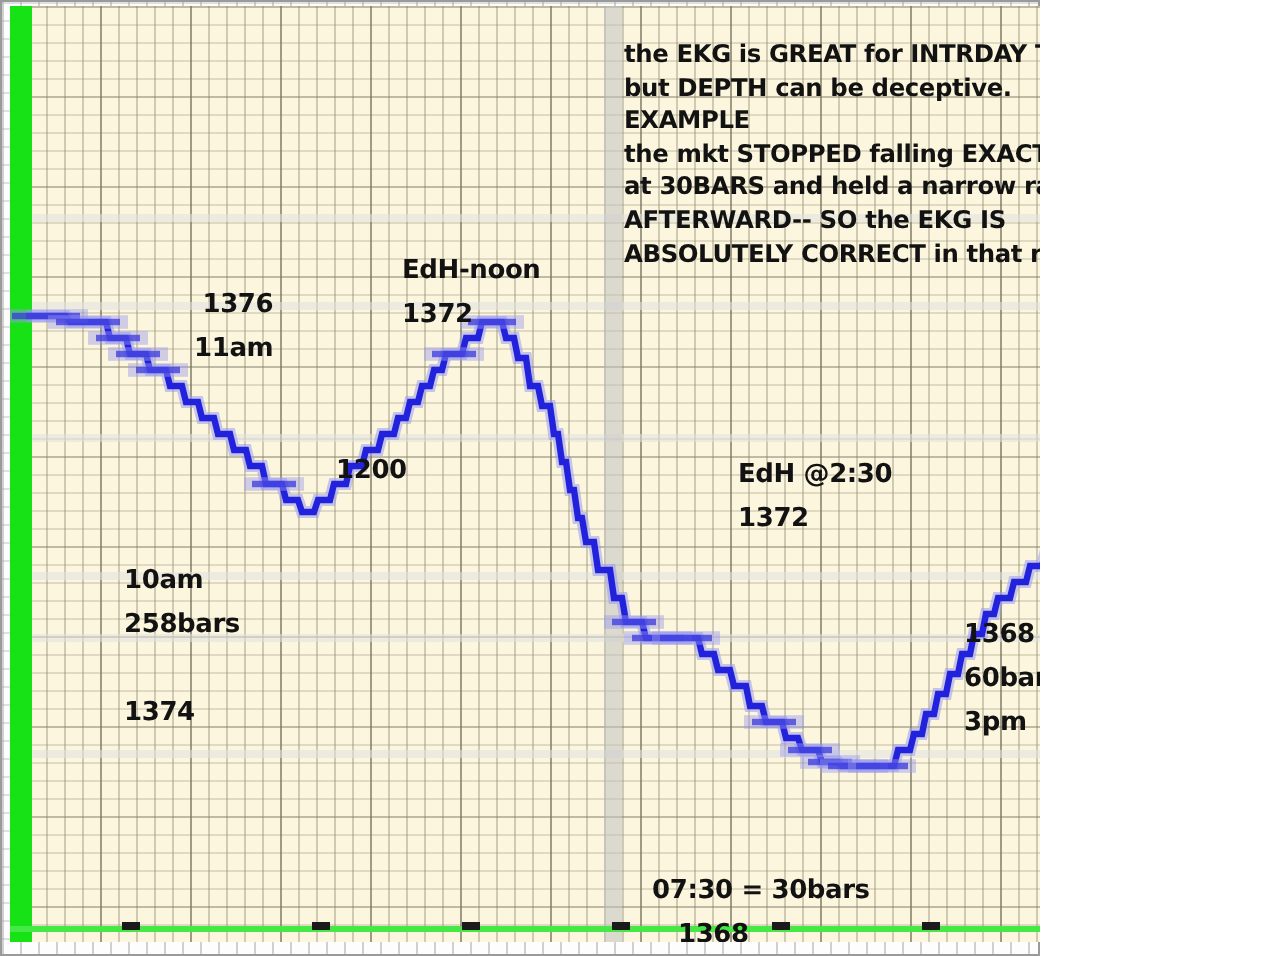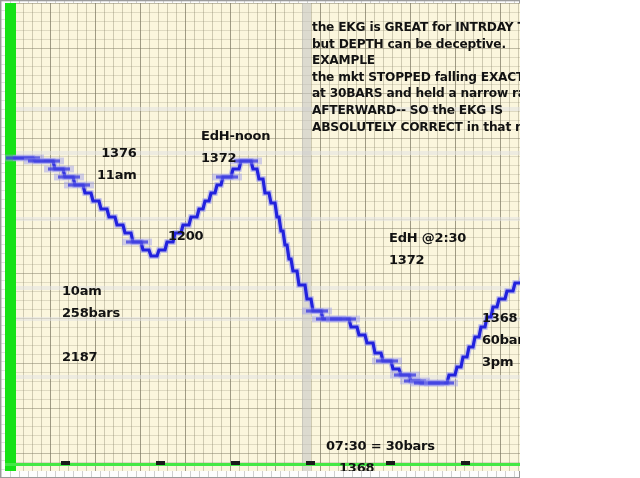--- a/index.html
+++ b/index.html
@@ -175,23 +175,23 @@
 11am</div>
 
     <div class="ann lbl2" style="left:196px;top:122px">EdH-noon
 1372</div>
 
     <div class="ann lbl" style="left:163px;top:226px">1200</div>
 
     <div class="ann lbl2" style="left:57px;top:277px">10am
 258bars
 
-2187</div>
-
-    <div class="ann lbl2" style="left:384px;top:224px">EdH @2:30
+1374</div>
+
+    <div class="ann lbl2" style="left:364px;top:224px">EdH @2:30
 1372</div>
 
     <div class="ann lbl2" style="left:477px;top:304px">1368
 60bars
 3pm</div>
 
     <div class="ann lbl2" style="left:321px;top:432px">07:30 = 30bars
    1368</div>
 
     <div class="ann lbl" style="left:558px;top:78px">1372</div>

